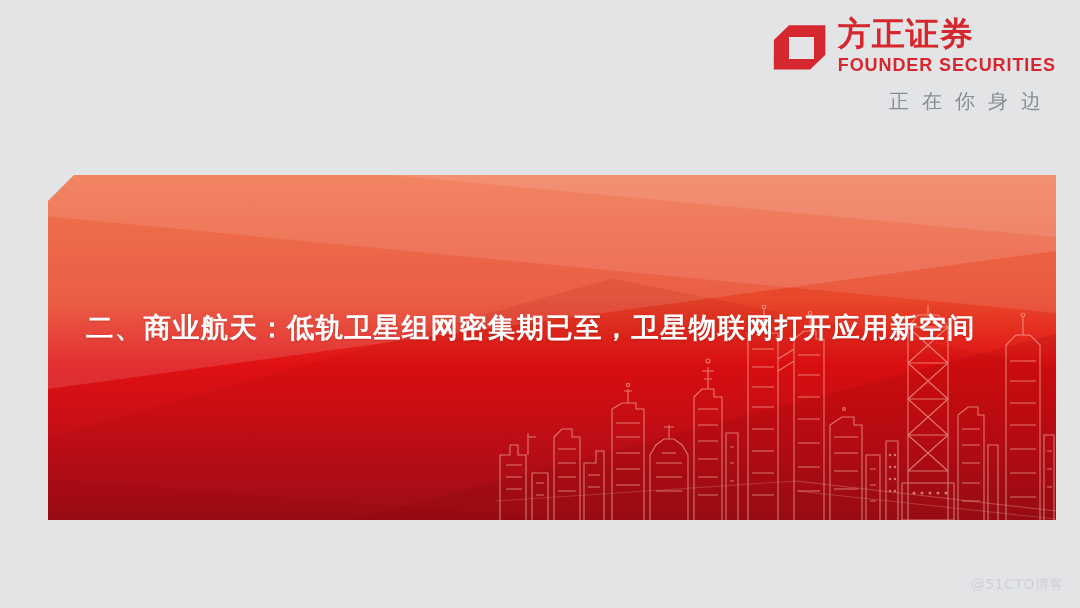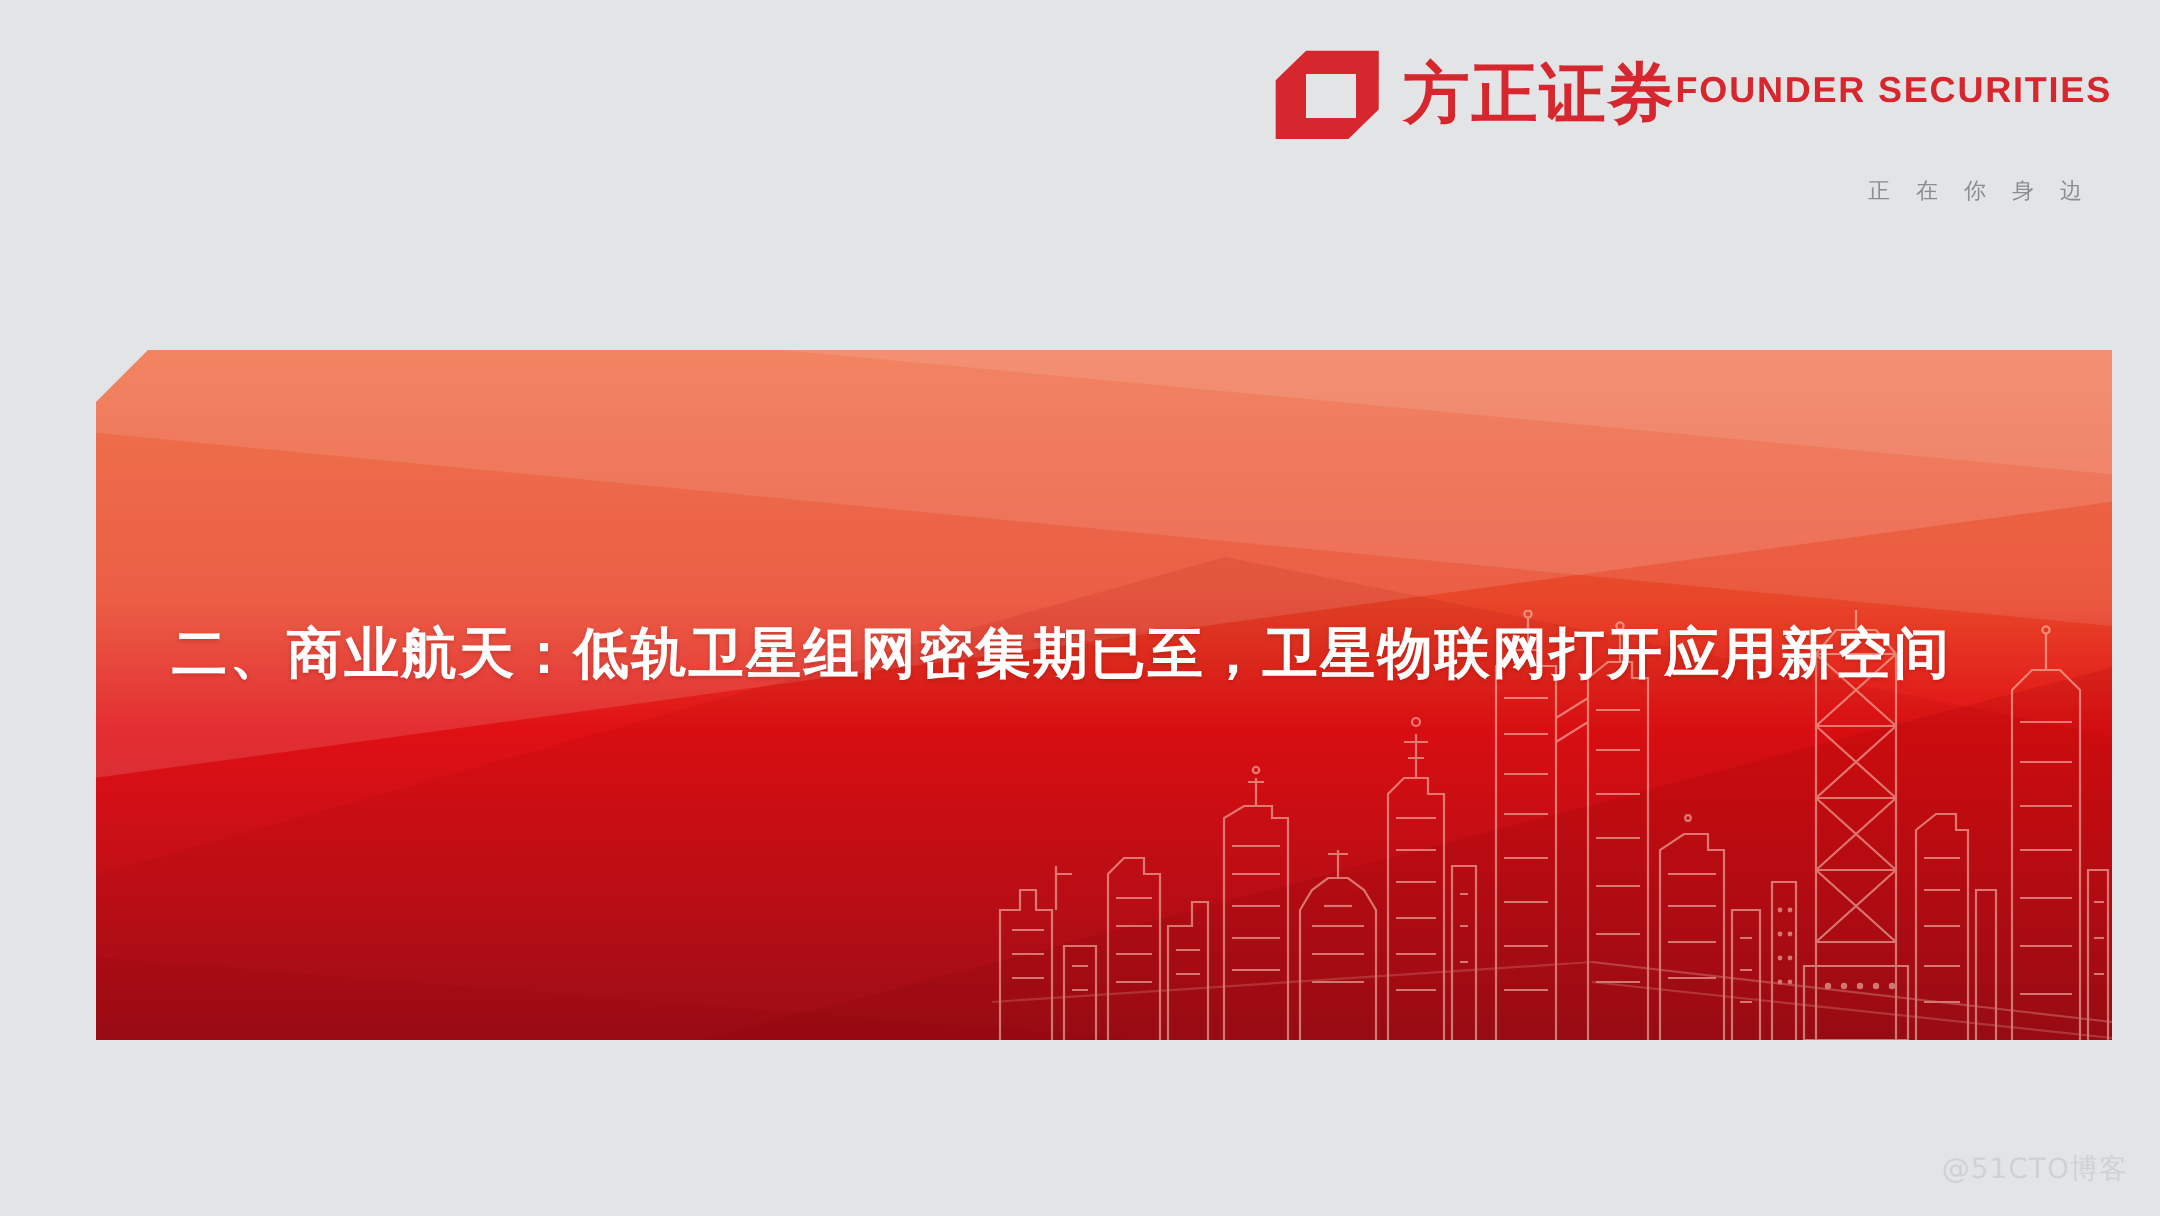--- a/index.html
+++ b/index.html
@@ -39,21 +39,21 @@
   #logo-mark {
     width: 56px;
     height: 56px;
     flex: 0 0 56px;
     margin-right: 10px;
     position: relative;
   }
   #logo-mark svg { display: block; }
   #brand-text {
     display: flex;
-    flex-direction: row;
+    flex-direction: column;
     align-items: flex-start;
     justify-content: center;
   }
   #brand-cn {
     font-family: "DejaVu Sans", "Liberation Sans", sans-serif;
     font-size: 33px;
     line-height: 1;
     font-weight: 700;
     color: #d6272e;
     letter-spacing: 1px;
@@ -65,21 +65,21 @@
     font-size: 18px;
     font-weight: 700;
     color: #d6272e;
     letter-spacing: 0.9px;
     white-space: nowrap;
   }
   #brand-tagline {
     margin-top: 14px;
     text-align: right;
     font-family: "DejaVu Sans", "Liberation Sans", sans-serif;
-    font-size: 11px;
+    font-size: 20px;
     color: #8a8d92;
     letter-spacing: 13px;
     padding-right: 2px;
     white-space: nowrap;
   }
 
   
   #banner {
     position: absolute;
     left: 48px;

